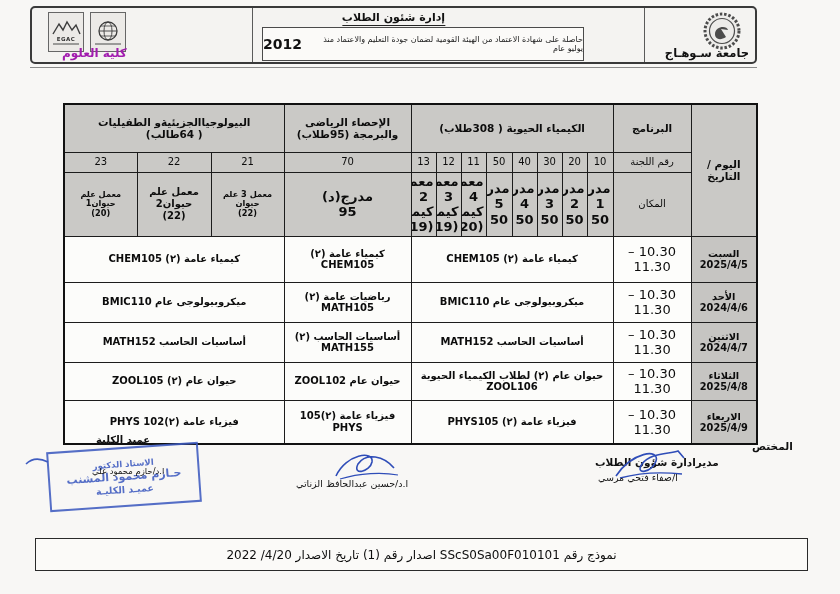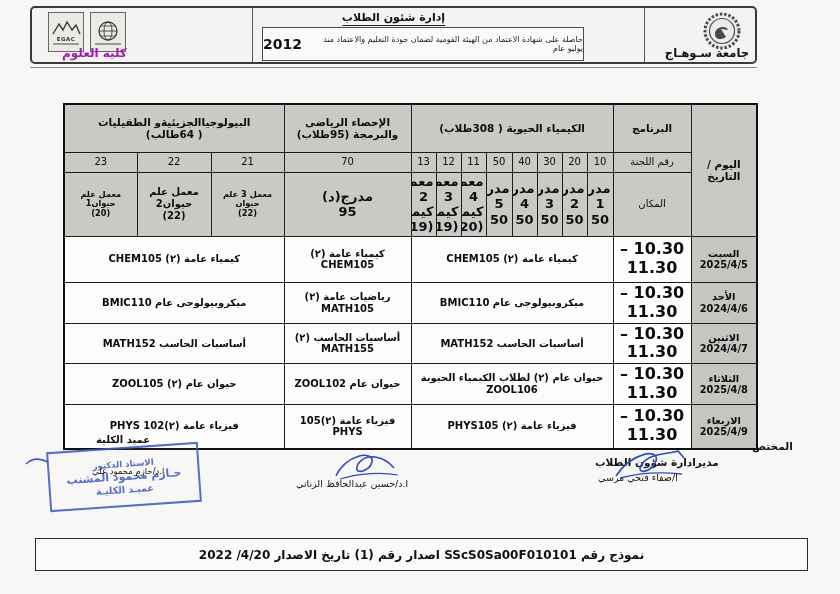--- a/index.html
+++ b/index.html
@@ -34,40 +34,40 @@
   
   table.exam { position:absolute; top:103px; left:63px; width:693px; border-collapse:collapse;
                table-layout:fixed; direction:rtl; }
   table.exam td, table.exam th { border:1.2px solid #1c1c1c; text-align:center; vertical-align:middle;
                padding:1px 2px; white-space:pre-line; overflow:hidden; line-height:1.18; color:#0c0c0c; }
   table.exam { border:2.5px solid #111; }
   .hdr  { background:#cac9c6; font-weight:bold; font-size:10.5px; }
   .com  { background:#cac9c6; font-weight:normal; font-size:10px; }
   .plc  { background:#cac9c6; font-weight:bold; font-size:13px; line-height:1.25; }
   .daydate { background:#c6c5c2; font-weight:bold; font-size:9.8px; }
-  .timec { background:#fdfdfb; font-weight:bold; font-size:16px; vertical-align:top; padding-top:5px; }
+  .timec { background:#fdfdfb; font-weight:normal; font-size:13px; vertical-align:top; padding-top:5px; }
   .subj { background:#fcfcfa; font-weight:bold; font-size:10px; vertical-align:top; padding-top:6px; }
   .gs { border-right-width:2.4px; }           
   .topthick { border-top-width:2.2px; }
 
   
   .sig-label { position:absolute; direction:rtl; font-weight:bold; font-size:10.5px; color:#101010; }
   .sig-name  { position:absolute; direction:rtl; font-size:9.5px; color:#141414; }
   .sig-svg   { position:absolute; }
   .stamp { position:absolute; left:48px; top:447px; width:152px; height:60px; border:2px solid #3f5cc0;
            transform:rotate(-4deg); color:#3f5cc0; text-align:center; direction:rtl; opacity:0.88;
            display:flex; flex-direction:column; justify-content:center; gap:1px; background:rgba(255,255,255,0.05); }
   .stamp .s1 { font-size:8.5px; font-weight:bold; }
   .stamp .s2 { font-size:11px; font-weight:bold; }
   .stamp .s3 { font-size:9.5px; font-weight:bold; }
 
   
   .footer-box { position:absolute; left:35px; top:538px; width:773px; height:33px; border:1.8px solid #2a2a2a;
                 background:#fbfaf8; display:flex; align-items:center; justify-content:center; }
-  .footer-text { direction:rtl; font-weight:bold; font-size:12px; color:#0d0d0d; }
+  .footer-text { direction:rtl; font-weight:normal; font-size:12px; color:#0d0d0d; }
 </style>
 </head>
 <body>
 
 <div class="page">
 
   <div class="band">
     <div class="band-div" style="left:220px;"></div>
     <div class="band-div" style="left:612px;"></div>
 

